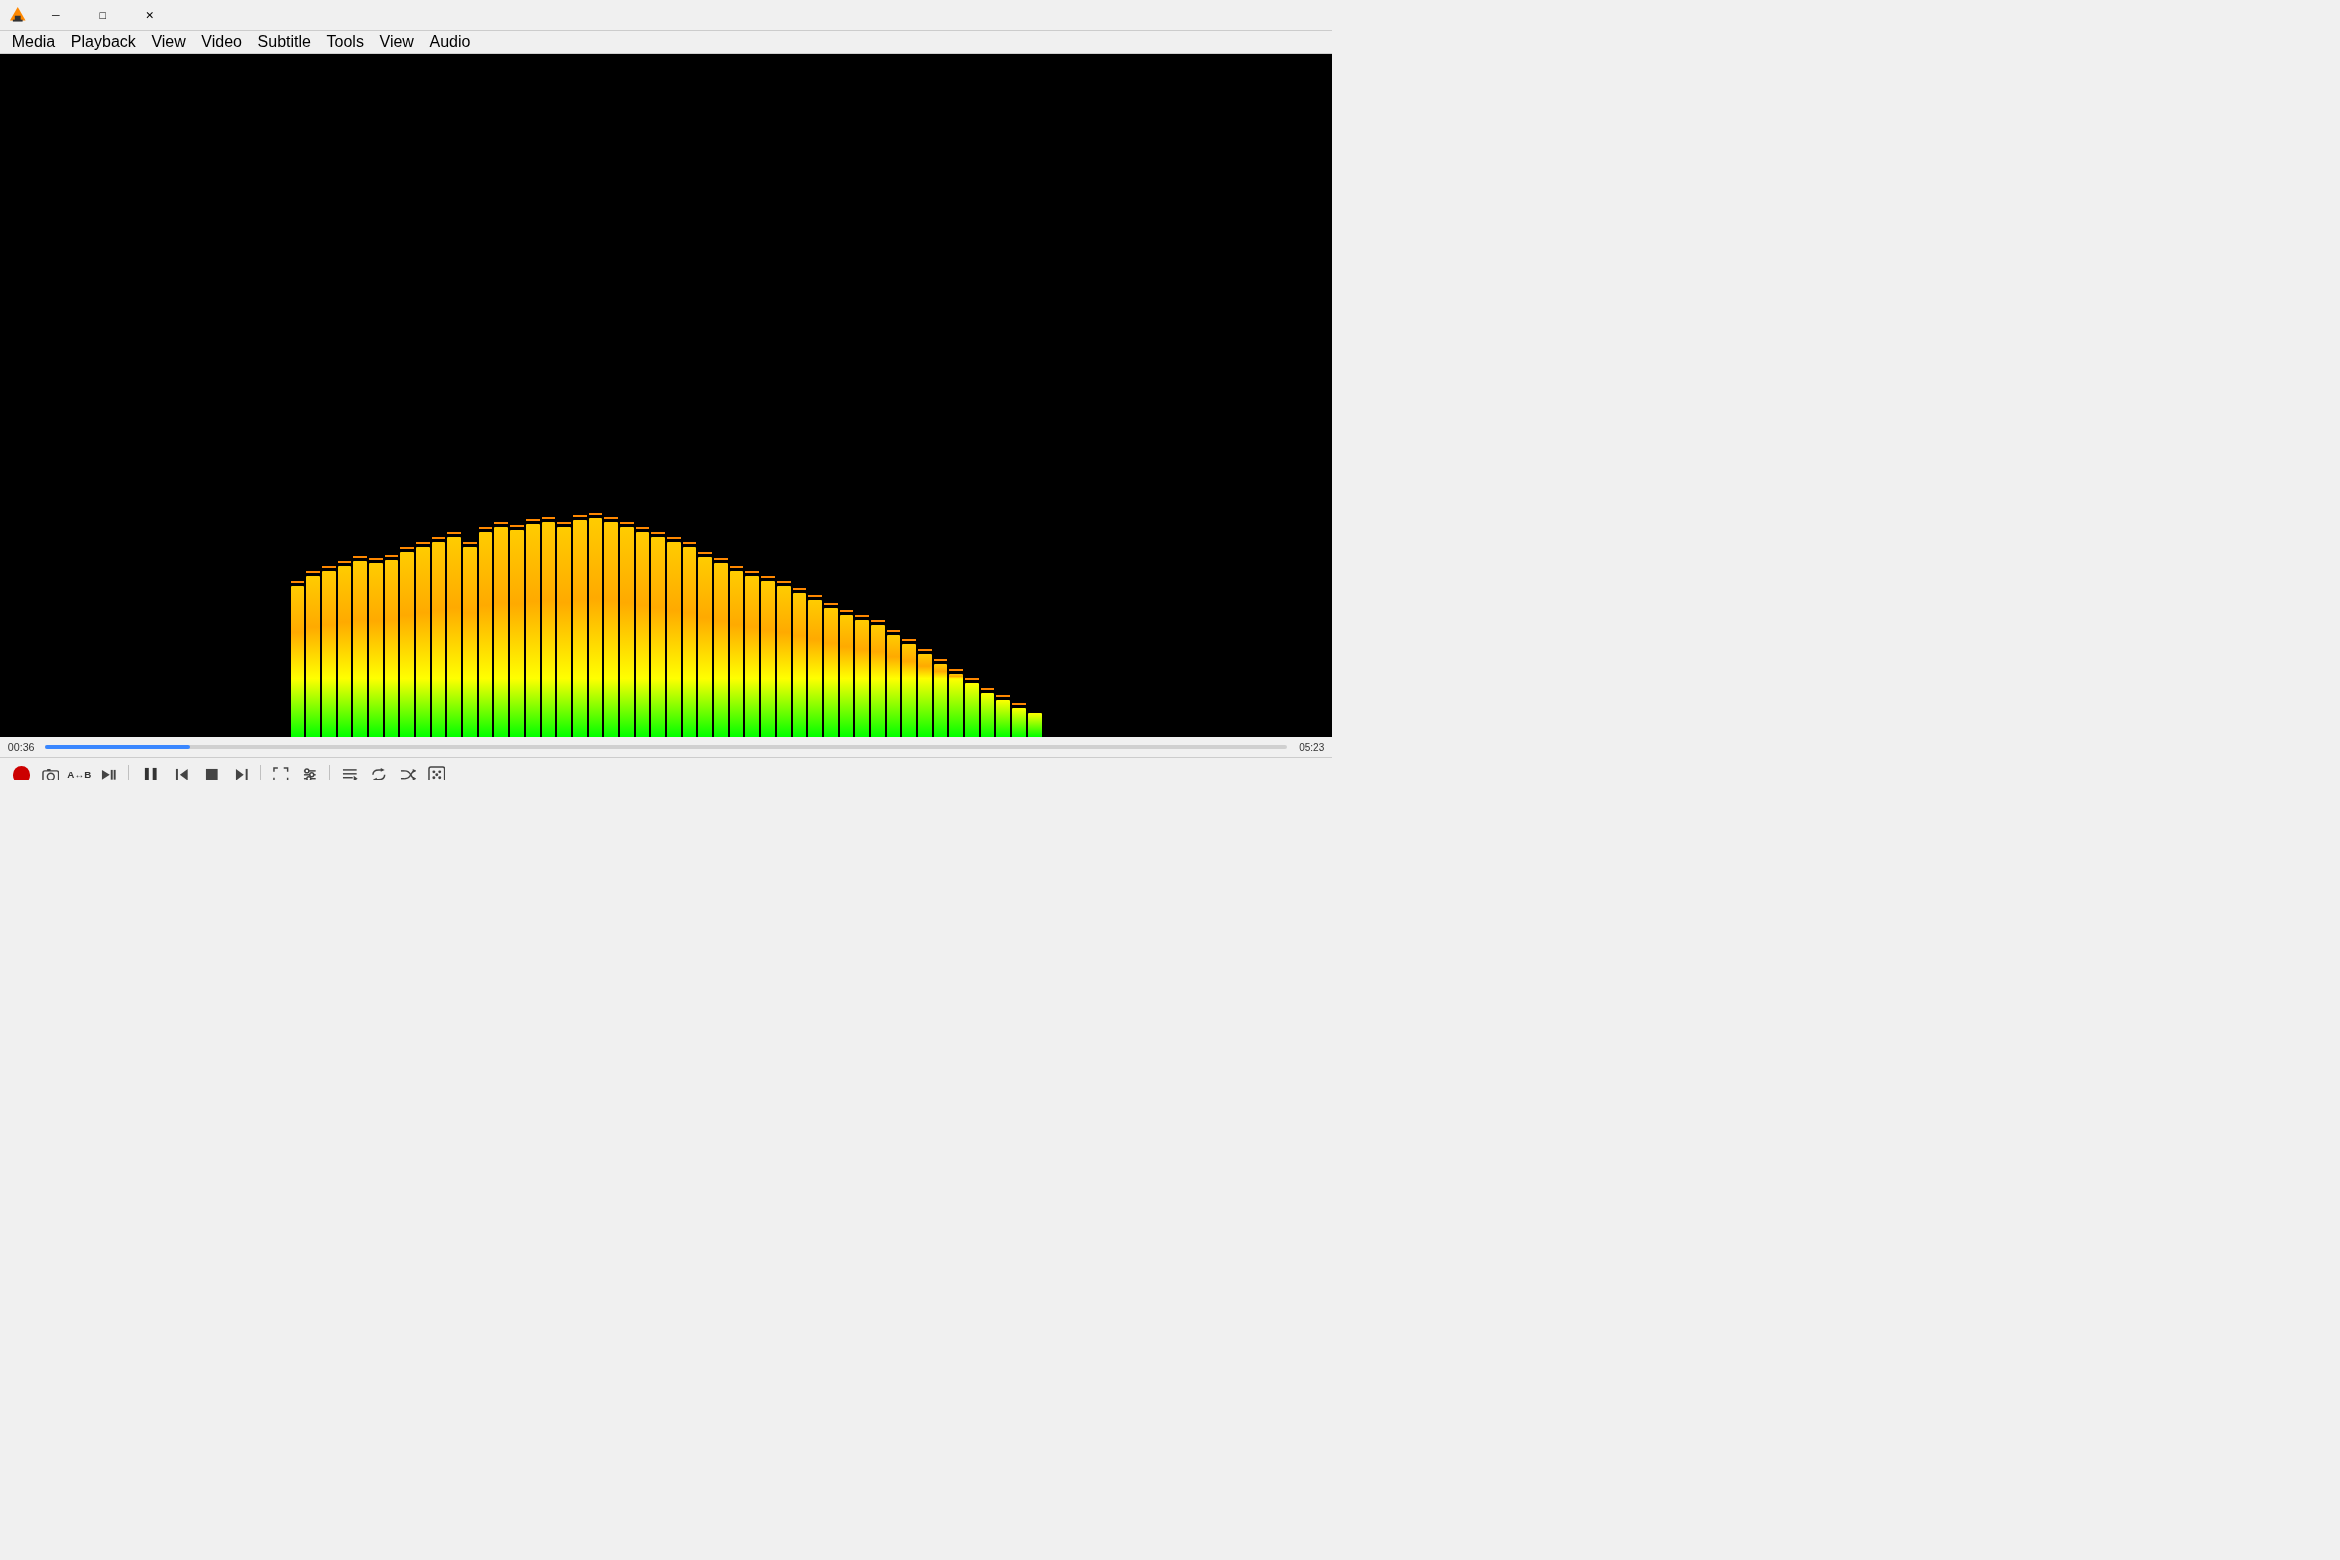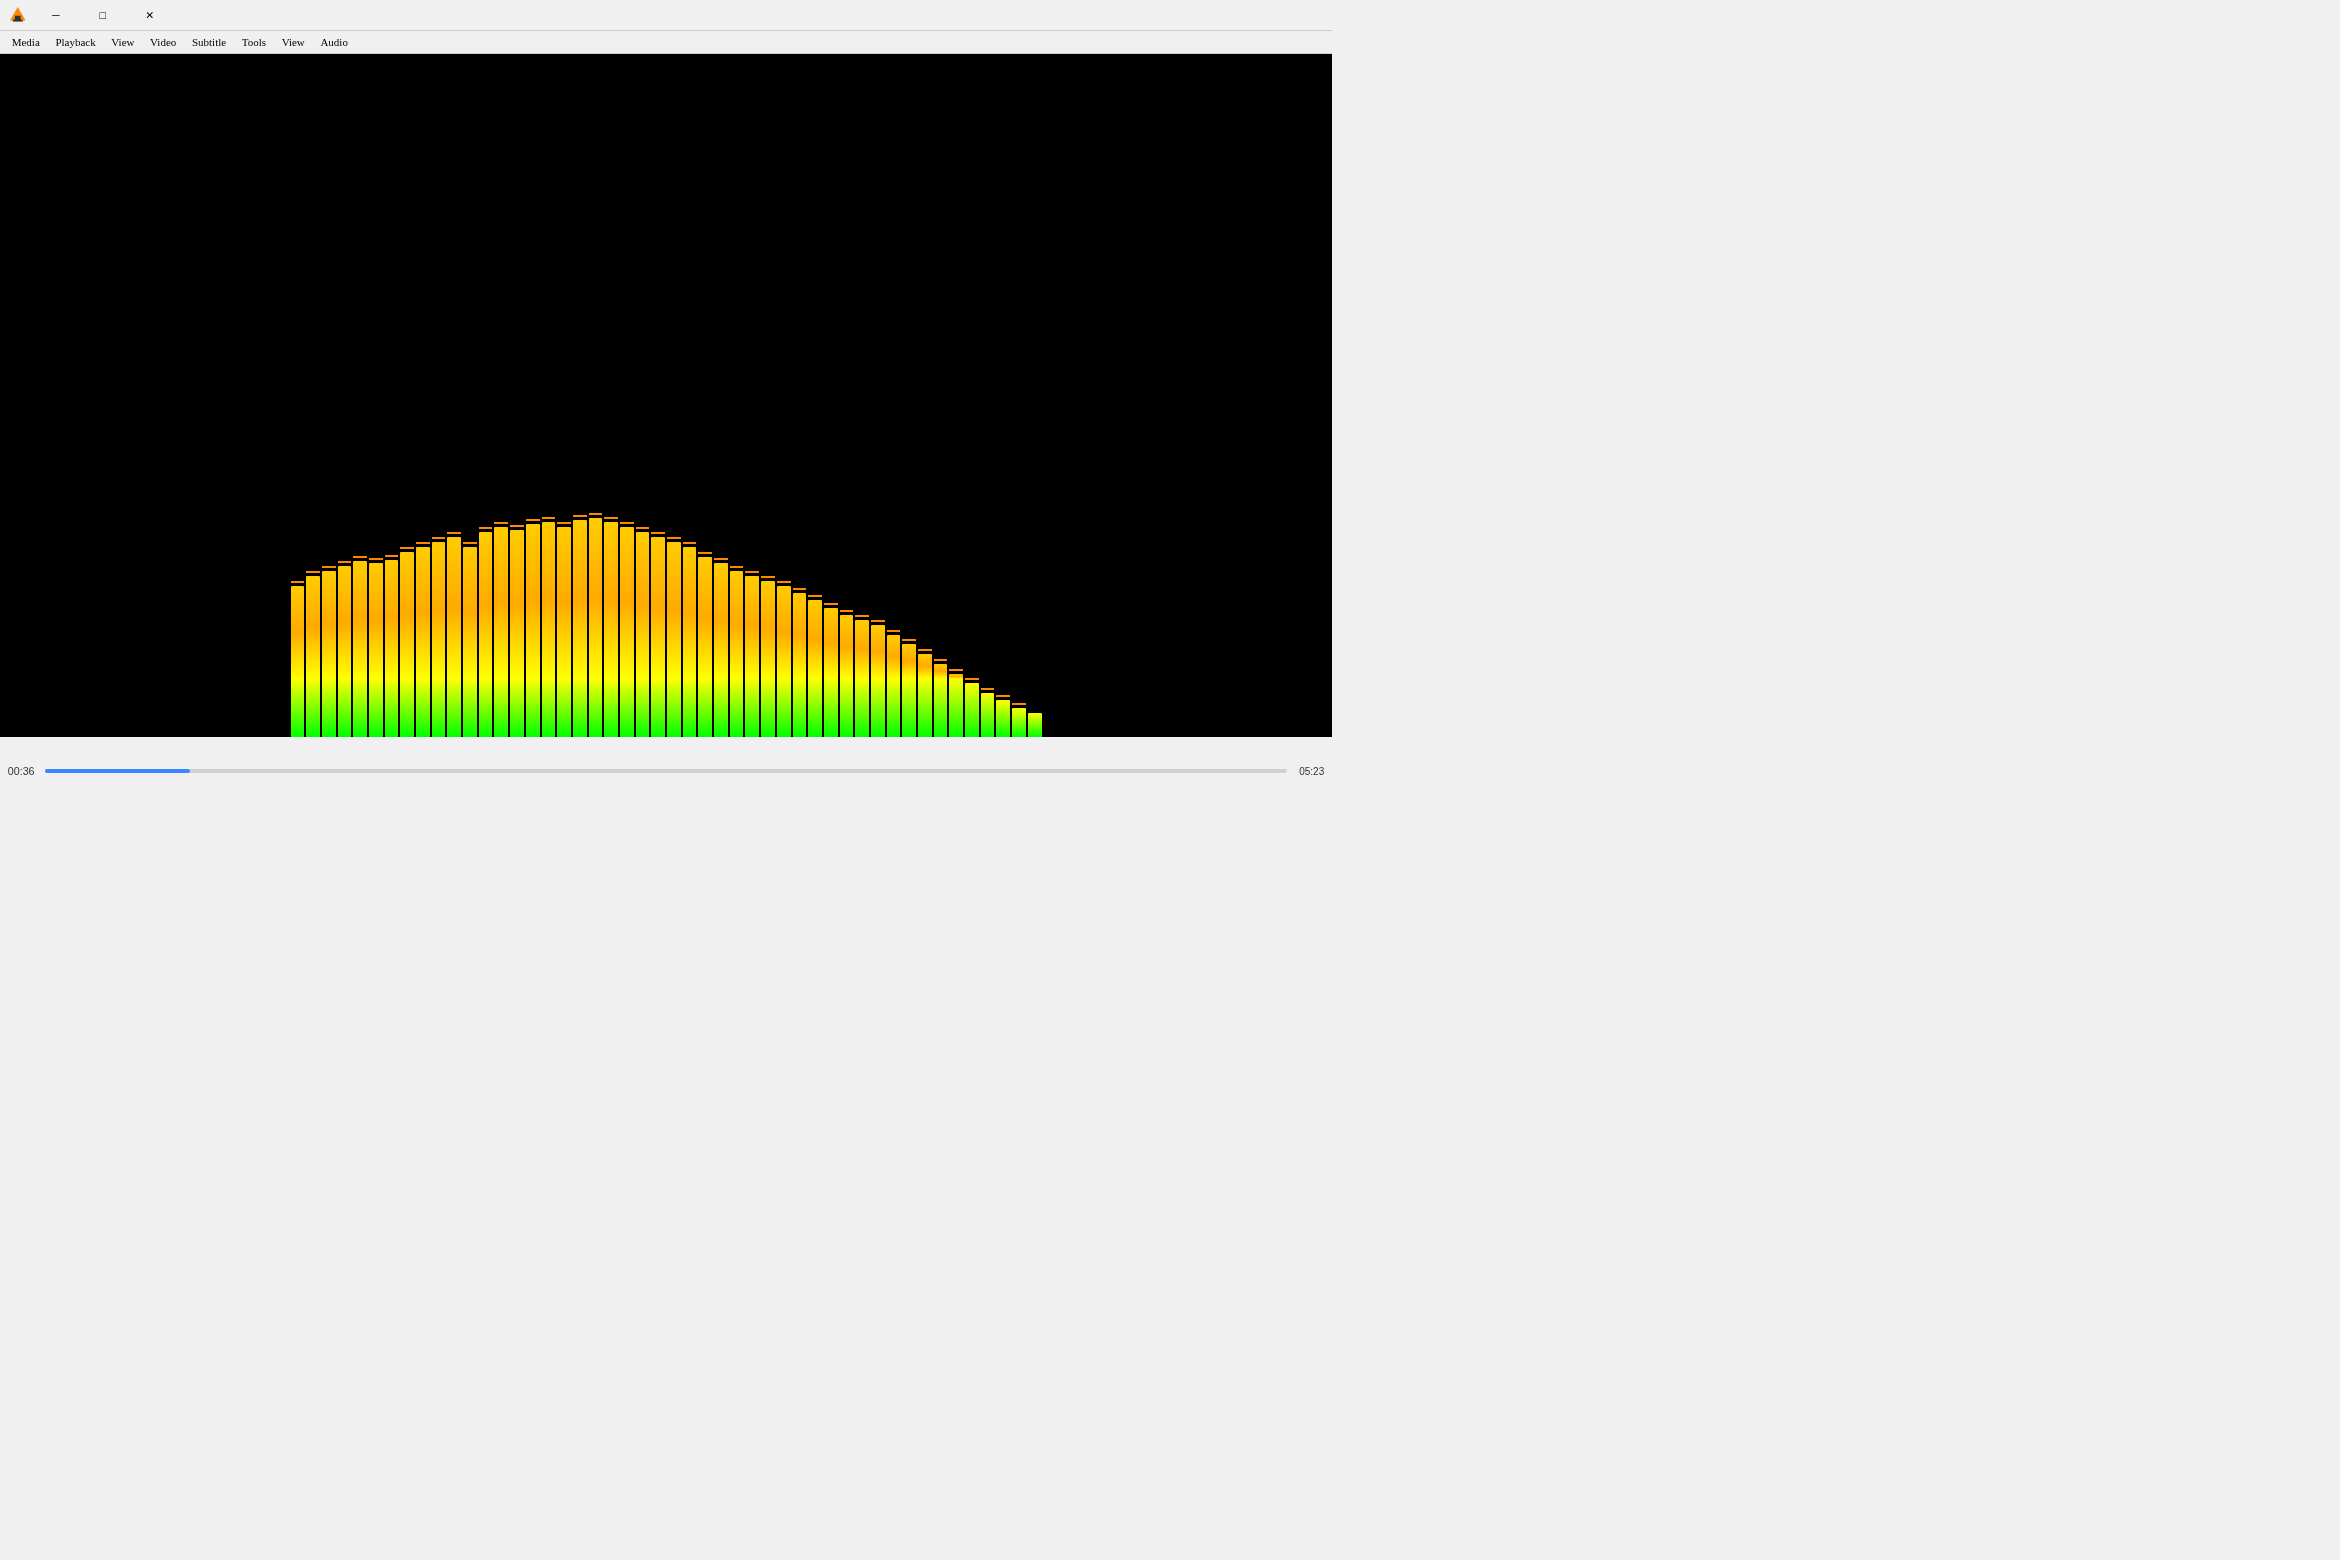--- a/index.html
+++ b/index.html
@@ -53,26 +53,25 @@
       height: 23.4px;
       background: #f0f0f0;
       display: flex;
       align-items: center;
       padding: 0 3.9px;
       border-bottom: 1px solid #d0d0d0;
     }
     .menu-item {
       padding: 2px 7.8px;
       cursor: pointer;
-      font-size: 11px;
+      font-size: 16px;
       color: #000;
       height: 21.5px;
       display: flex;
       align-items: center;
-      font-family: Liberation Serif, serif;
     }
 
     
     #video-area {
       background: #000;
       height: 683px;
       position: relative;
       overflow: hidden;
     }
 
@@ -110,21 +109,20 @@
     }
 
     
     #progress-area {
       background: #f0f0f0;
       height: 19.5px;
       display: flex;
       align-items: center;
       padding: 0 7.8px;
       gap: 6px;
-      margin-top: 24px;
     }
     #time-start {
       font-size: 10.7px;
       color: #333;
       min-width: 31px;
     }
     #time-end {
       font-size: 10px;
       color: #333;
       min-width: 31px;

